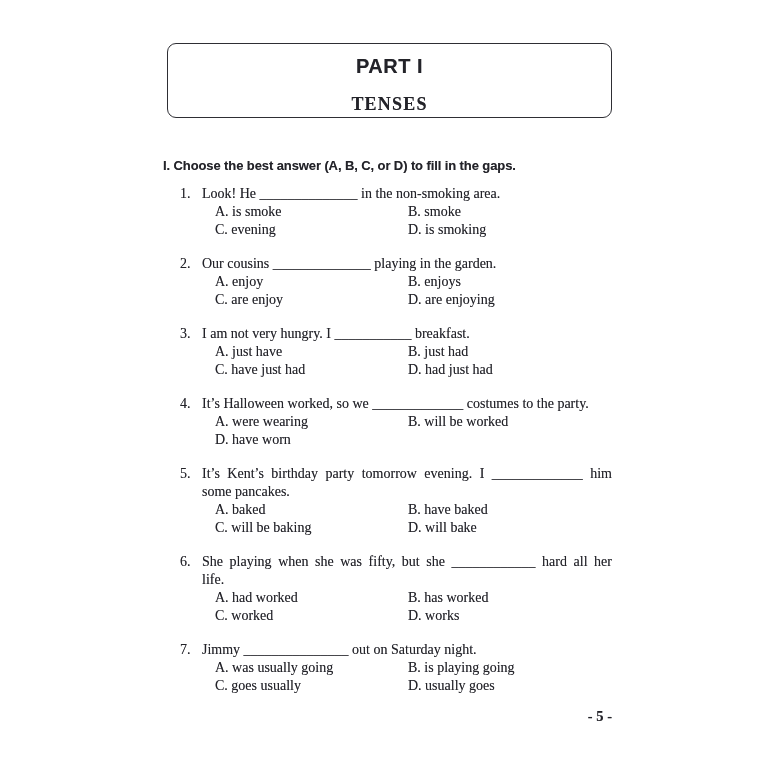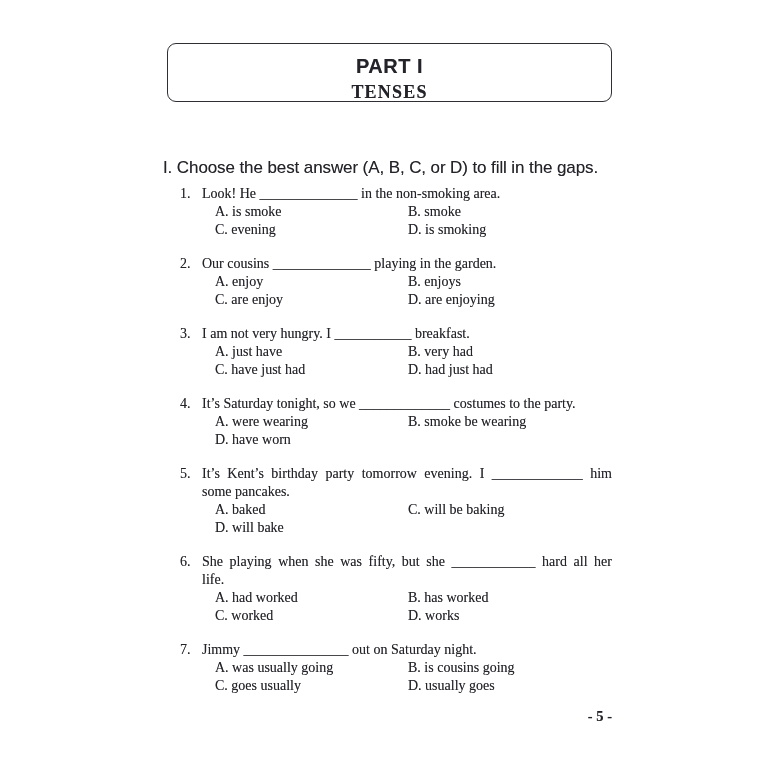--- a/index.html
+++ b/index.html
@@ -7,47 +7,47 @@
   body {
     position: relative;
     font-family: "Liberation Serif", serif;
     color: #232329;
     text-shadow: 0 0 0.5px rgba(35,35,45,0.45);
   }
 
   .part-box {
     position: absolute;
     left: 167px; top: 43px;
-    width: 445px; height: 59px;
+    width: 445px; height: 75px;
     border: 1.5px solid #2e2e34;
     border-radius: 9px;
     text-align: center;
     padding-top: 11px;
   }
   .part-label {
     font-family: "Liberation Sans", sans-serif;
     font-weight: bold;
     font-size: 20px;
     letter-spacing: 0.5px;
   }
   .section-title {
     font-family: "Liberation Serif", serif;
     font-weight: bold;
     font-size: 18px;
     letter-spacing: 1.2px;
-    margin-top: 4px;
+    margin-top: 16px;
   }
 
   .instruction {
     position: absolute;
     left: 163px; top: 158px;
     width: 460px;
     font-family: "Liberation Sans", sans-serif;
-    font-weight: normal;
-    font-size: 17px;
+    font-weight: bold;
+    font-size: 13px;
     letter-spacing: -0.1px;
     white-space: nowrap;
   }
 
   .questions {
     position: absolute;
     left: 180px; top: 185px;
     width: 432px;
   }
   .question {
@@ -111,46 +111,47 @@
       </div>
     </div>
   </div>
 
   <div class="question">
     <span class="q-num">3.</span>
     <div class="q-body">
       <div class="q-line">I am not very hungry. I ___________ breakfast.</div>
       <div class="q-options">
         <span>A. just have</span>
-        <span>B. very had</span>
+        <span>B. just had</span>
         <span>C. have just had</span>
         <span>D. had just had</span>
       </div>
     </div>
   </div>
 
   <div class="question">
     <span class="q-num">4.</span>
     <div class="q-body">
-      <div class="q-line">It’s Saturday tonight, so we _____________ costumes to the party.</div>
+      <div class="q-line">It’s Halloween worked, so we _____________ costumes to the party.</div>
       <div class="q-options">
         <span>A. were wearing</span>
-        <span>B. smoke be wearing</span>
+        <span>B. will be worked</span>
         <span>D. have worn</span>
       </div>
     </div>
   </div>
 
   <div class="question">
     <span class="q-num">5.</span>
     <div class="q-body">
       <div class="q-line q-line-justified">It’s Kent’s birthday party tomorrow evening. I _____________ him</div>
       <div class="q-line">some pancakes.</div>
       <div class="q-options">
         <span>A. baked</span>
+        <span>B. have baked</span>
         <span>C. will be baking</span>
         <span>D. will bake</span>
       </div>
     </div>
   </div>
 
   <div class="question">
     <span class="q-num">6.</span>
     <div class="q-body">
       <div class="q-line q-line-justified">She playing when she was fifty, but she ____________ hard all her</div>
@@ -163,21 +164,21 @@
       </div>
     </div>
   </div>
 
   <div class="question">
     <span class="q-num">7.</span>
     <div class="q-body">
       <div class="q-line">Jimmy _______________ out on Saturday night.</div>
       <div class="q-options">
         <span>A. was usually going</span>
-        <span>B. is cousins going</span>
+        <span>B. is playing going</span>
         <span>C. goes usually</span>
         <span>D. usually goes</span>
       </div>
     </div>
   </div>
 
 </div>
 
 <div class="page-number">- 5 -</div>
 

